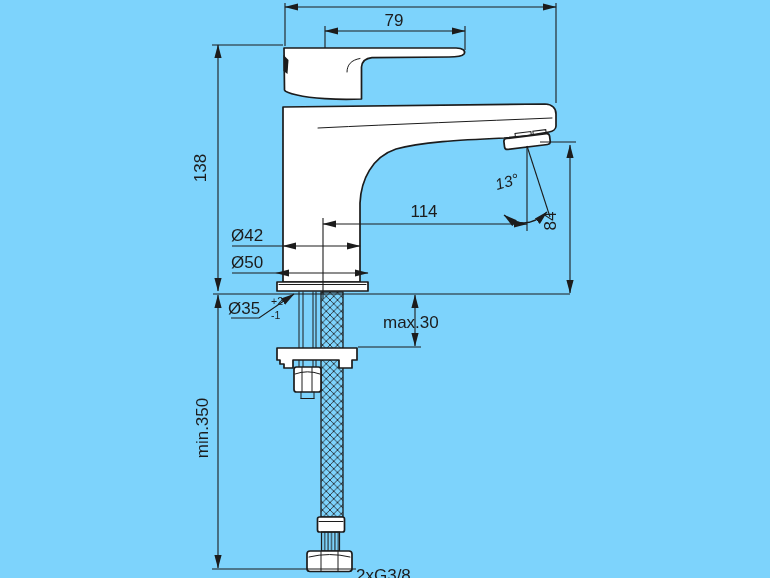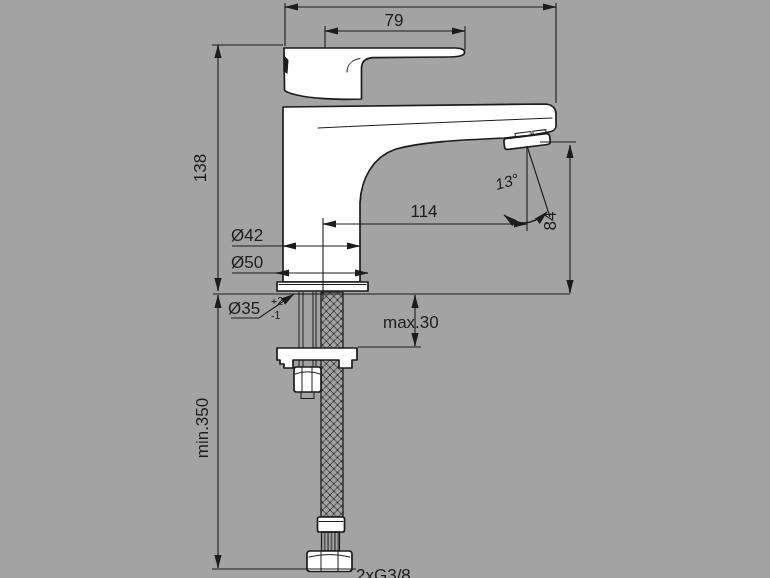--- a/index.html
+++ b/index.html
@@ -1,16 +1,16 @@
 <!DOCTYPE html>
 <html><head>
 <meta charset="utf-8">
 <style>
   html,body{margin:0;padding:0;background:#ffffff;}
-  .canvas{position:relative;width:770px;height:578px;background:#a3a3a3;overflow:hidden;
+  .canvas{position:relative;width:770px;height:578px;background:#7dd3fc;overflow:hidden;
           font-family:"Liberation Sans",sans-serif;}
   svg{position:absolute;left:0;top:0;}
   .partfill{fill:#ffffff;stroke:#1c1c1c;stroke-width:1.7;stroke-linejoin:round;}
   .thin{fill:none;stroke:#1c1c1c;stroke-width:1;stroke-linecap:round;}
   .dim{fill:none;stroke:#1c1c1c;stroke-width:1.1;}
   .arrfill{fill:#1c1c1c;stroke:none;}
   .t{fill:#1c1c1c;font-family:"Liberation Sans",sans-serif;font-size:17px;}
   .tsmall{fill:#1c1c1c;font-family:"Liberation Sans",sans-serif;font-size:10.5px;}
   .tital{fill:#1c1c1c;font-family:"Liberation Sans",sans-serif;font-size:15.5px;font-style:italic;}
 </style>

